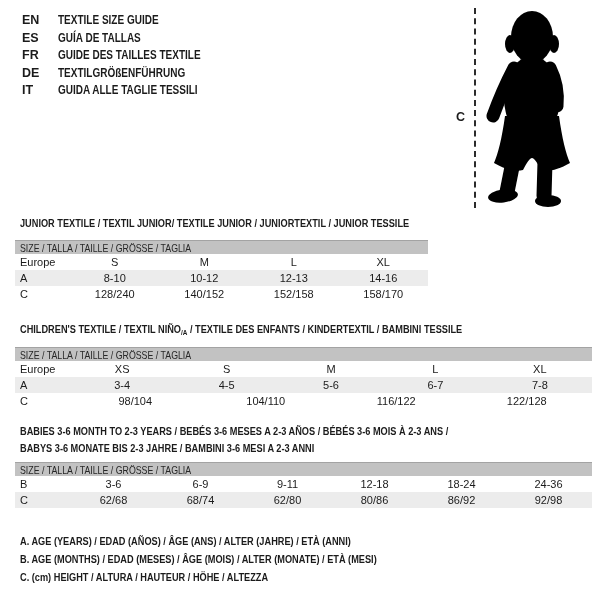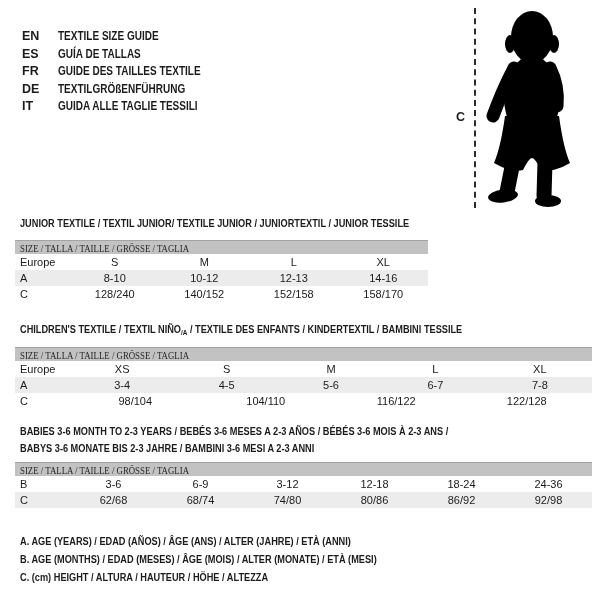--- a/index.html
+++ b/index.html
@@ -7,21 +7,21 @@
     position: relative;
     width: 600px; height: 600px;
     background: #ffffff;
     font-family: "Liberation Sans", sans-serif;
     color: #1b1b1b;
     overflow: hidden;
   }
   .condensed { display:inline-block; transform: scaleX(0.80); transform-origin: 0 50%; white-space: nowrap; }
 
   
-  .lang-list { position:absolute; left:22px; top:28px; }
+  .lang-list { position:absolute; left:22px; top:12px; }
   .lang-row { display:flex; height:17.5px; line-height:17.5px; font-weight:bold; font-size:12.5px; }
   .lang-code { width:36px; }
 
   
   .figure { position:absolute; left:456px; top:5px; width:140px; height:205px; }
   .dash-line { position:absolute; left:18px; top:3px; height:200px; width:0; border-left:2px dashed #2b2b2b; }
   .c-label { position:absolute; left:0px; top:105px; font-weight:bold; font-size:12.5px; }
   .baby-svg { position:absolute; left:26px; top:1px; }
 
   
@@ -34,21 +34,21 @@
   .table { position:absolute; left:15px; }
   .table1 { top:240px; width:413px; }
   .table2 { top:347px; width:577px; }
   .table3 { top:462px; width:577px; }
 
   .bar {
     height:14px; line-height:14px;
     background: var(--bar, #c2c2c2);
     border-top: 1px solid var(--bar-border, #a3a3a3);
     font-size:11px; color:#262626;
-    padding-left:5px; box-sizing:border-box;font-family:Liberation Serif, serif;
+    padding-left:5px; box-sizing:border-box;
   }
   .trow { display:flex; height:16px; line-height:16px; font-size:11px; }
   .trow.shaded { background: var(--shade, #ececec); }
   .tlabel { width:55px; padding-left:5px; box-sizing:border-box; text-align:left; }
   .tcell { flex:1; text-align:center; }
 
   
   .legend { position:absolute; left:20px; top:532px; }
   .legend-line { height:18px; line-height:18px; font-weight:bold; font-size:11.5px;text-decoration:underline; }
 </style>
@@ -170,30 +170,30 @@
   </div>
   <div class="table table3">
     <div class="bar">
       <span class="condensed">SIZE / TALLA / TAILLE / GRÖSSE / TAGLIA</span>
     </div>
     <div>
         <div class="trow">
           <div class="tlabel">B</div>
           <div class="tcell">3-6</div>
           <div class="tcell">6-9</div>
-          <div class="tcell">3-12</div>
+          <div class="tcell">9-11</div>
           <div class="tcell">12-18</div>
           <div class="tcell">18-24</div>
           <div class="tcell">24-36</div>
         </div>
         <div class="trow shaded">
           <div class="tlabel">C</div>
           <div class="tcell">62/68</div>
           <div class="tcell">68/74</div>
-          <div class="tcell">74/80</div>
+          <div class="tcell">62/80</div>
           <div class="tcell">80/86</div>
           <div class="tcell">86/92</div>
           <div class="tcell">92/98</div>
         </div>
       </div>
   </div>
 
   <div class="legend">
     <div class="legend-line">
       <span class="condensed">A. AGE (YEARS) / EDAD (AÑOS) / ÂGE (ANS) / ALTER (JAHRE) / ETÀ (ANNI)</span>

